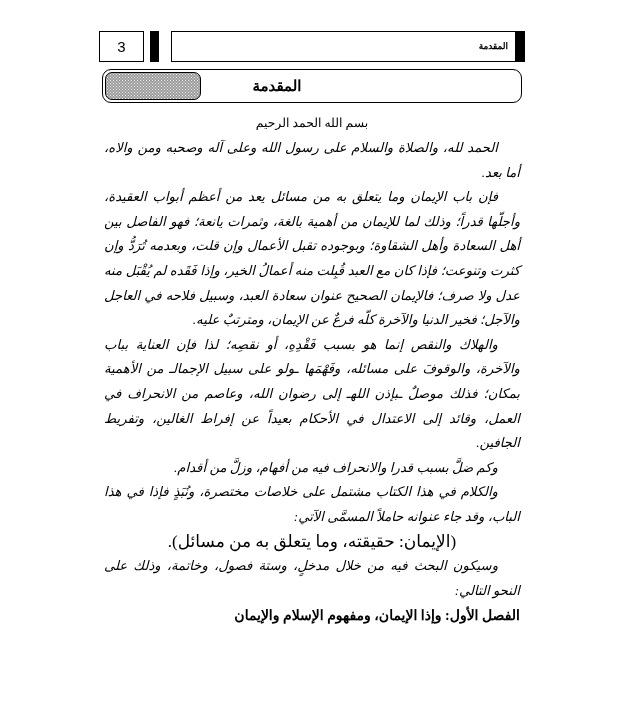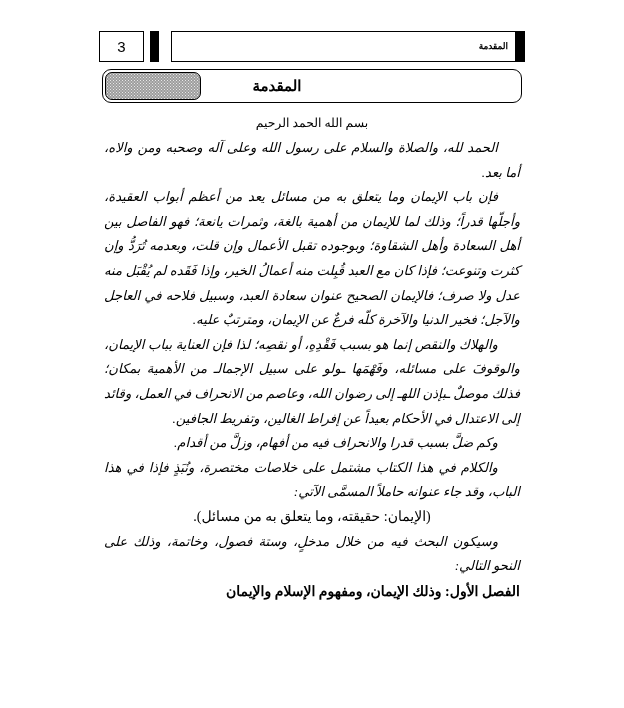--- a/index.html
+++ b/index.html
@@ -150,21 +150,21 @@
     padding: 0;
     text-indent: 22px;
     font-style: italic;
   }
 
   p.centered {
     margin: 0;
     text-align: center;
     text-align-last: center;
     text-indent: 0;
-    font-size: 14px;
+    font-size: 17px;
     line-height: 24.6px;
   }
 
   p.heading-line {
     margin: 0;
     text-indent: 0;
     text-align: right;
     text-align-last: right;
     font-weight: bold;
     line-height: 25px;
@@ -199,22 +199,22 @@
   <div class="title-panel">
     <div class="title-ornament"></div>
     <div class="title-text">المقدمة</div>
   </div>
 
   <div class="body">
     <p class="basmala">بسم الله الحمد الرحيم</p>
     <div id="paragraph-host">
         <p class="para">الحمد لله، والصلاة والسلام على رسول الله وعلى آله وصحبه ومن والاه، أما بعد.</p>
         <p class="para">فإن باب الإيمان وما يتعلق به من مسائل يعد من أعظم أبواب العقيدة، وأجلّها قدراً؛ وذلك لما للإيمان من أهمية بالغة، وثمرات يانعة؛ فهو الفاصل بين أهل السعادة وأهل الشقاوة؛ وبوجوده تقبل الأعمال وإن قلت، وبعدمه تُرَدُّ وإن كثرت وتنوعت؛ فإذا كان مع العبد قُبِلت منه أعمالُ الخير، وإذا فَقَده لم يُقْبَل منه عدل ولا صرف؛ فالإيمان الصحيح عنوان سعادة العبد، وسبيل فلاحه في العاجل والآجل؛ فخير الدنيا والآخرة كلّه فرعٌ عن الإيمان، ومترتبٌ عليه.</p>
-        <p class="para">والهلاك والنقص إنما هو بسبب فَقْدِهِ، أو نقصِه؛ لذا فإن العناية بباب الإيمان، والوقوفَ على مسائله، وفَهْمَها ـولو على سبيل الإجمالـ من الأهمية بمكان؛ فذلك موصلٌ ـبإذن اللهـ إلى رضوان الله، وعاصم من الانحراف في العمل، وقائد إلى الاعتدال في الأحكام بعيداً عن إفراط الغالين، وتفريط الجافين.</p>
+        <p class="para">والهلاك والنقص إنما هو بسبب فَقْدِهِ، أو نقصِه؛ لذا فإن العناية بباب والآخرة، والوقوفَ على مسائله، وفَهْمَها ـولو على سبيل الإجمالـ من الأهمية بمكان؛ فذلك موصلٌ ـبإذن اللهـ إلى رضوان الله، وعاصم من الانحراف في العمل، وقائد إلى الاعتدال في الأحكام بعيداً عن إفراط الغالين، وتفريط الجافين.</p>
         <p class="para">وكم ضلَّ بسبب قدرا والانحراف فيه من أفهام، وزلَّ من أقدام.</p>
         <p class="para">والكلام في هذا الكتاب مشتمل على خلاصات مختصرة، ونُبَذٍ فإذا في هذا الباب، وقد جاء عنوانه حاملاً المسمَّى الآتي:</p>
         <p class="centered">(الإيمان: حقيقته، وما يتعلق به من مسائل).</p>
         <p class="para">وسيكون البحث فيه من خلال مدخلٍ، وستة فصول، وخاتمة، وذلك على النحو التالي:</p>
-        <p class="heading-chapter">الفصل الأول: وذلك الإيمان، ومفهوم الإسلام والإيمان</p>
+        <p class="heading-chapter">الفصل الأول: وإذا الإيمان، ومفهوم الإسلام والإيمان</p>
       </div>
   </div>
 
 </div>
 
 </body></html>

